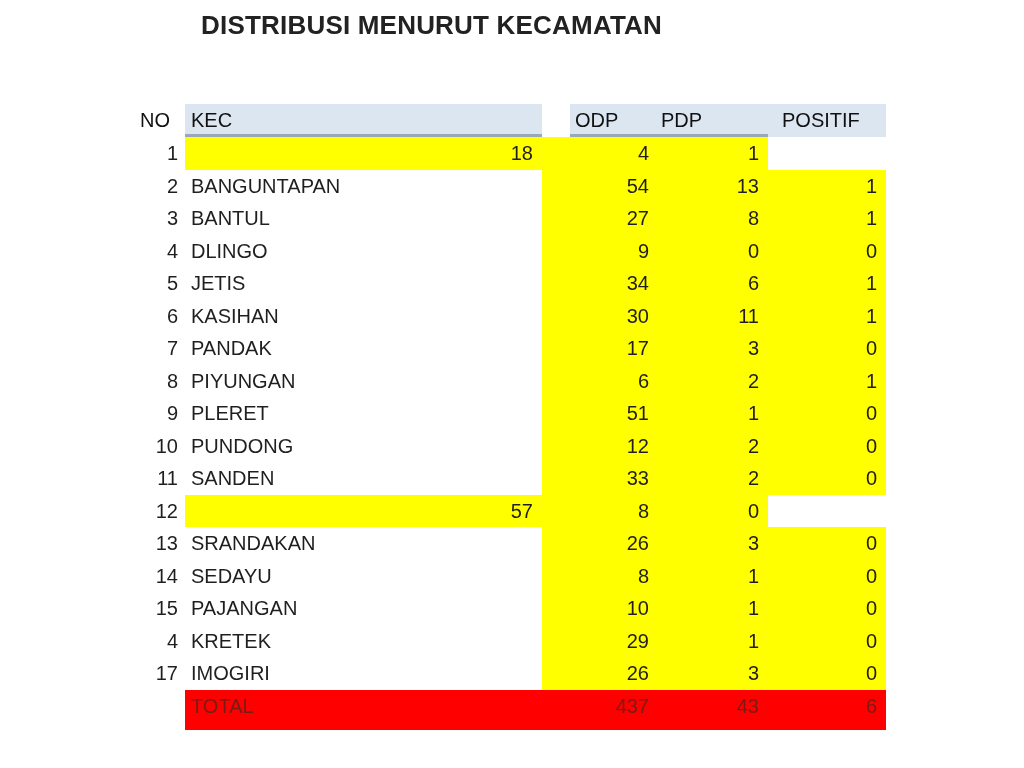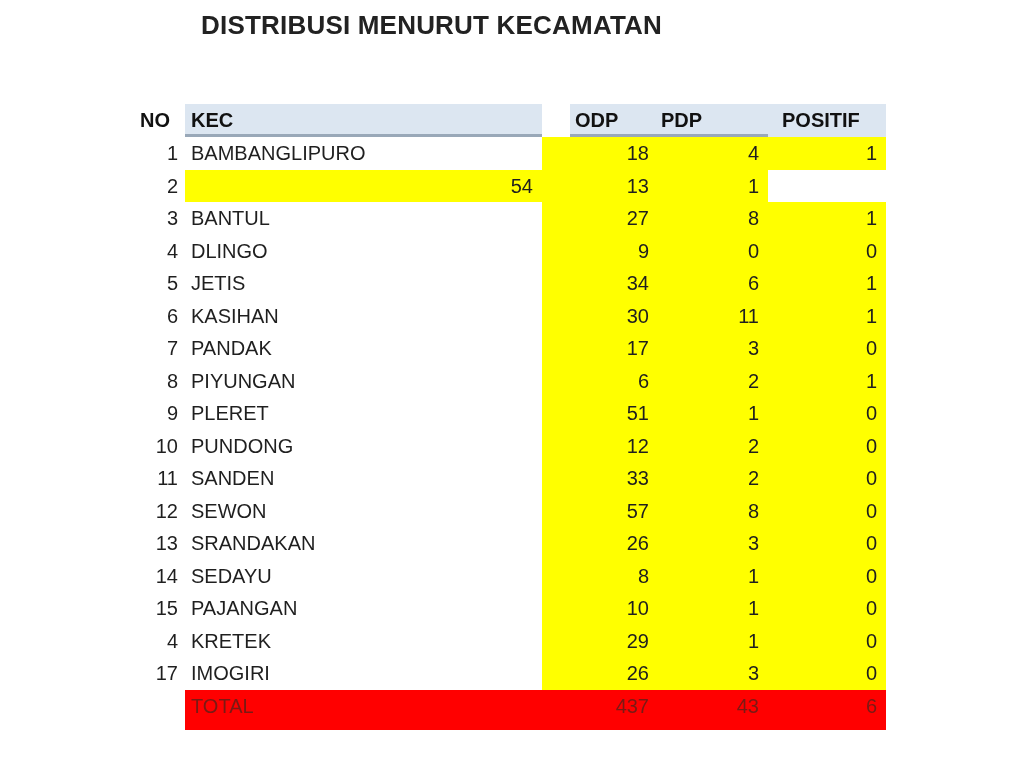--- a/index.html
+++ b/index.html
@@ -30,21 +30,21 @@
   .r {
     display: grid;
     grid-template-columns: 60px 357px 116px 110px 118px;
     height: 32.5px;
     line-height: 32.5px;
     font-size: 20px;
     white-space: nowrap;
   }
   .c { overflow: hidden; }
   
-  .hdr { height: 33px; line-height: 33px; font-weight: bold; color: #111111; }
+  .hdr { height: 33px; line-height: 33px; font-weight: normal; color: #111111; }
   .hdr .h-shade { background: var(--header-bg, #dce6f1); }
   .hdr .h-line  { box-shadow: inset 0 -3px 0 var(--header-underline, #99a8b8); }
   .h-no  { text-align: center; }
   .h-kec { padding-left: 6px; }
   .h-odp { padding-left: 5px; margin-left: 28px; }
   .h-pdp { padding-left: 3px; }
   .h-pos { padding-left: 14px; }
   
   .c-no  { text-align: right; padding-right: 7px; }
   .c-kec { padding-left: 6px; }
@@ -65,28 +65,28 @@
       <div class="c h-no">NO</div>
       <div class="c h-kec h-shade h-line">KEC</div>
       <div class="c h-odp h-shade h-line">ODP</div>
       <div class="c h-pdp h-shade h-line">PDP</div>
       <div class="c h-pos h-shade">POSITIF</div>
     </div>
 
     <div id="rows">
   <div class="r">
     <div class="c c-no">1</div>
-    <div class="c c-kec">BAMBANGLIPURO</div>
     <div class="c num">18</div>
     <div class="c num">4</div>
     <div class="c num">1</div>
   </div>
 
   <div class="r">
     <div class="c c-no">2</div>
+    <div class="c c-kec">BANGUNTAPAN</div>
     <div class="c num">54</div>
     <div class="c num">13</div>
     <div class="c num">1</div>
   </div>
 
   <div class="r">
     <div class="c c-no">3</div>
     <div class="c c-kec">BANTUL</div>
     <div class="c num">27</div>
     <div class="c num">8</div>
@@ -152,21 +152,20 @@
   <div class="r">
     <div class="c c-no">11</div>
     <div class="c c-kec">SANDEN</div>
     <div class="c num">33</div>
     <div class="c num">2</div>
     <div class="c num">0</div>
   </div>
 
   <div class="r">
     <div class="c c-no">12</div>
-    <div class="c c-kec">SEWON</div>
     <div class="c num">57</div>
     <div class="c num">8</div>
     <div class="c num">0</div>
   </div>
 
   <div class="r">
     <div class="c c-no">13</div>
     <div class="c c-kec">SRANDAKAN</div>
     <div class="c num">26</div>
     <div class="c num">3</div>

